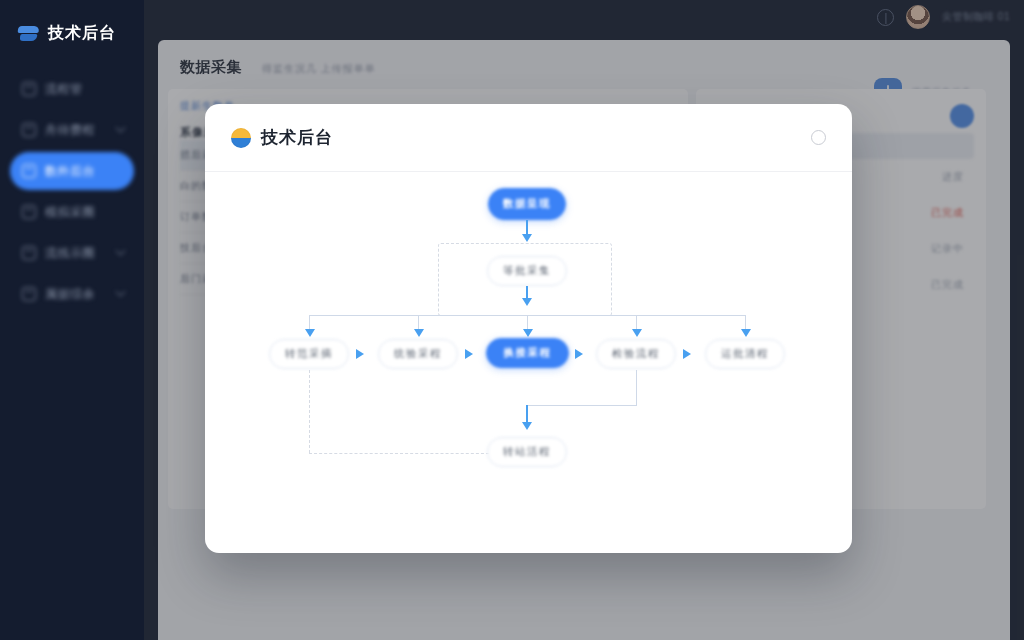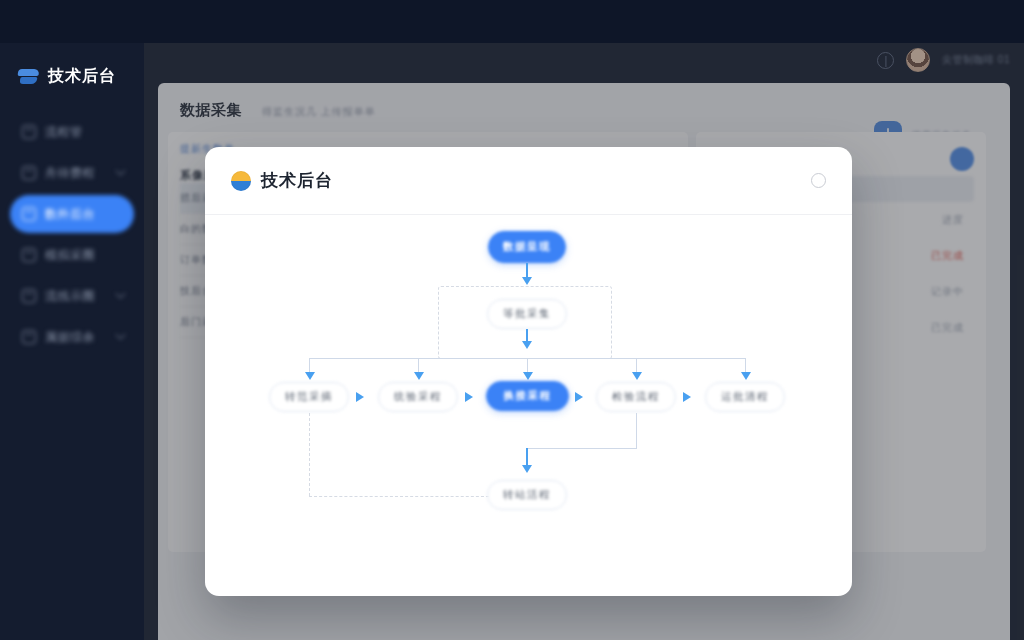--- a/index.html
+++ b/index.html
@@ -2,21 +2,21 @@
 <html><head>
 <meta charset="utf-8">
 <style>
   * { box-sizing: border-box; margin: 0; padding: 0; }
   html, body {
     width: 1024px; height: 640px;
     overflow: hidden;
     font-family: "Liberation Sans", "DejaVu Sans", sans-serif;
     background: #0e1628;
   }
-  #root { position: relative; width: 1024px; height: 480px; margin-top: 43px; }
+  #root { position: relative; width: 1024px; height: 480px; }
 
   
   .sidebar {
     position: absolute; left: 0; top: 0;
     width: 144px; height: 640px;
     background: #141c2f;
     z-index: 5;
   }
   .sb-logo {
     display: flex; align-items: center; gap: 9px;

